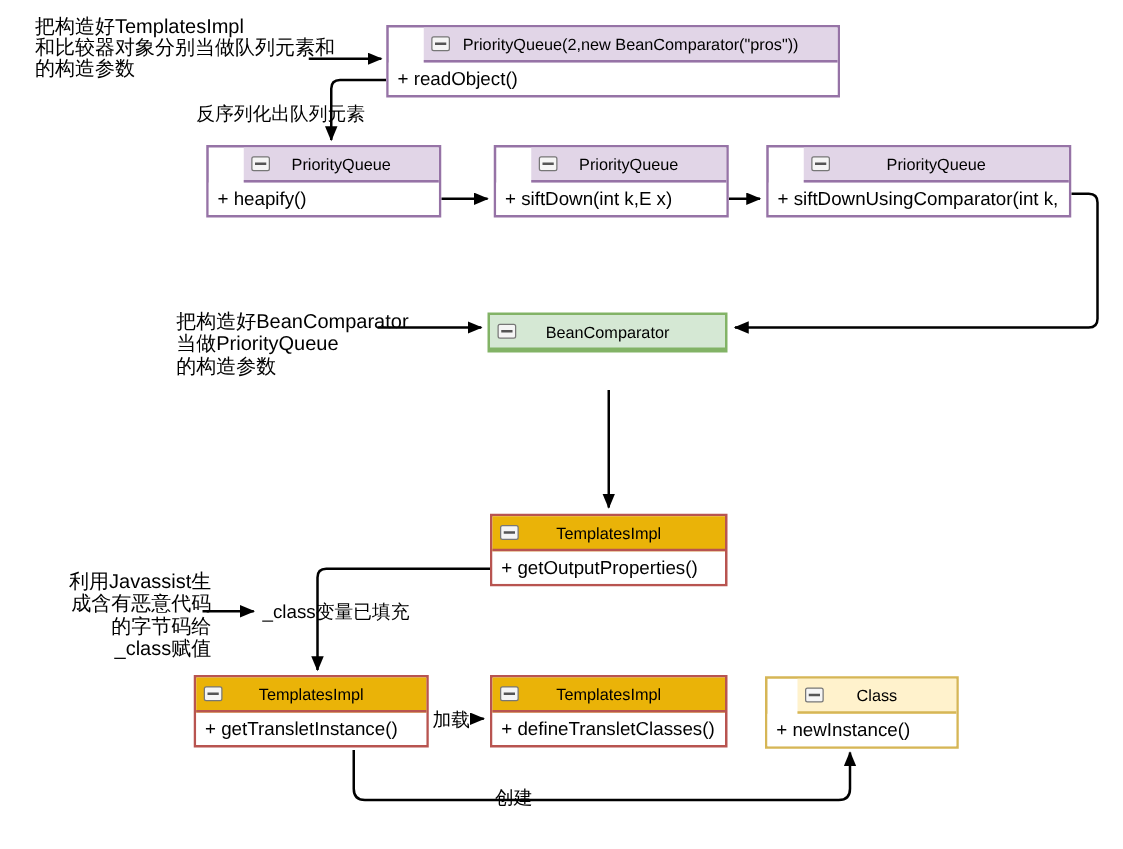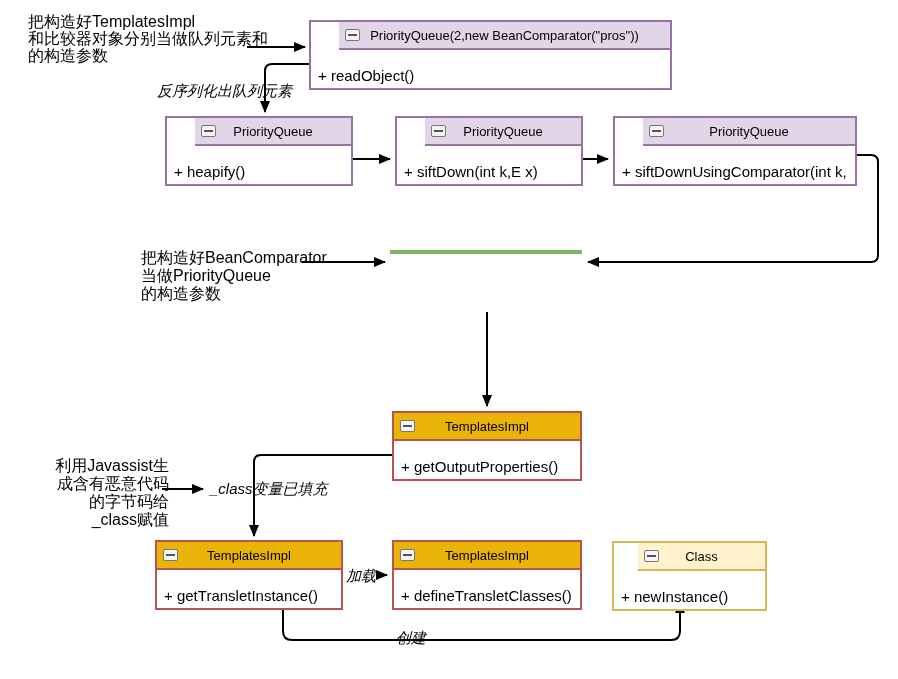--- a/index.html
+++ b/index.html
@@ -7,35 +7,35 @@
     position:relative;width:898px;height:679px;background:#ffffff;overflow:hidden;
     font-family:"Liberation Sans","DejaVu Sans",sans-serif;color:#000;
   }
   svg.wires{position:absolute;left:0;top:0;width:898px;height:679px;pointer-events:none;}
   svg.wires path{fill:none;stroke:#000;stroke-width:2;}
   svg.wires #ah path{fill:#000;stroke:none;}
 
   .cls{position:absolute;border:2px solid;background:#fff;box-sizing:border-box;}
   .cls .hdr{position:relative;height:26px;display:flex;align-items:center;justify-content:center;
             font-size:13px;border-bottom:2px solid;white-space:nowrap;overflow:hidden;}
-  .cls .bdy{height:26px;display:flex;align-items:center;padding:12px 0 0 7px;font-size:15px;
+  .cls .bdy{height:26px;display:flex;align-items:center;padding:0 0 0 7px;font-size:15px;
             background:#fff;white-space:nowrap;overflow:hidden;}
   .purple{border-color:#9673A6;} .purple .hdr{background:#E1D5E7;border-color:#9673A6;margin-left:28px;}
   .green {border-color:#82B366;} .green  .hdr{background:#D5E8D4;border-color:#82B366;}
   .red   {border-color:#B85450;} .red    .hdr{background:#eab308;border-color:#B85450;}
   .yellow{border-color:#D6B656;} .yellow .hdr{background:#FFF2CC;border-color:#D6B656;margin-left:24px;}
 
   .collapse{position:absolute;left:6px;top:50%;transform:translateY(-50%);
             width:13px;height:10px;border:1px solid #777;border-radius:2px;background:#f5f5f5;}
   .collapse::after{content:"";position:absolute;left:2px;right:2px;top:50%;margin-top:-1px;
                    height:2px;background:#555;}
 
   .note{position:absolute;font-size:16px;line-height:17px;white-space:pre-line;}
   .note.center{text-align:right;}
-  .edge-label{position:absolute;font-size:15px;white-space:nowrap;font-style:italic;}
+  .edge-label{position:absolute;font-size:15px;white-space:nowrap;}
 </style>
 </head>
 <body>
 
 <div id="canvas">
 
   <svg class="wires">
     <defs>
       <marker id="ah" markerWidth="13" markerHeight="11" refX="11" refY="5" orient="auto" markerUnits="userSpaceOnUse">
         <path d="M0,0 L12,5 L0,10 Z"></path>
@@ -80,20 +80,24 @@
 
   <div class="cls purple" style="left:613px;top:116px;width:244px">
     <div class="hdr">
       <span class="collapse"></span>
       <span>PriorityQueue</span>
     </div>
     <div class="bdy">+ siftDownUsingComparator(int k,</div>
   </div>
 
   <div class="cls green" style="left:390px;top:250px;width:192px">
+    <div class="hdr">
+      <span class="collapse"></span>
+      <span>BeanComparator</span>
+    </div>
   </div>
 
   <div class="cls red" style="left:392px;top:411px;width:190px">
     <div class="hdr">
       <span class="collapse"></span>
       <span>TemplatesImpl</span>
     </div>
     <div class="bdy">+ getOutputProperties()</div>
   </div>
 

